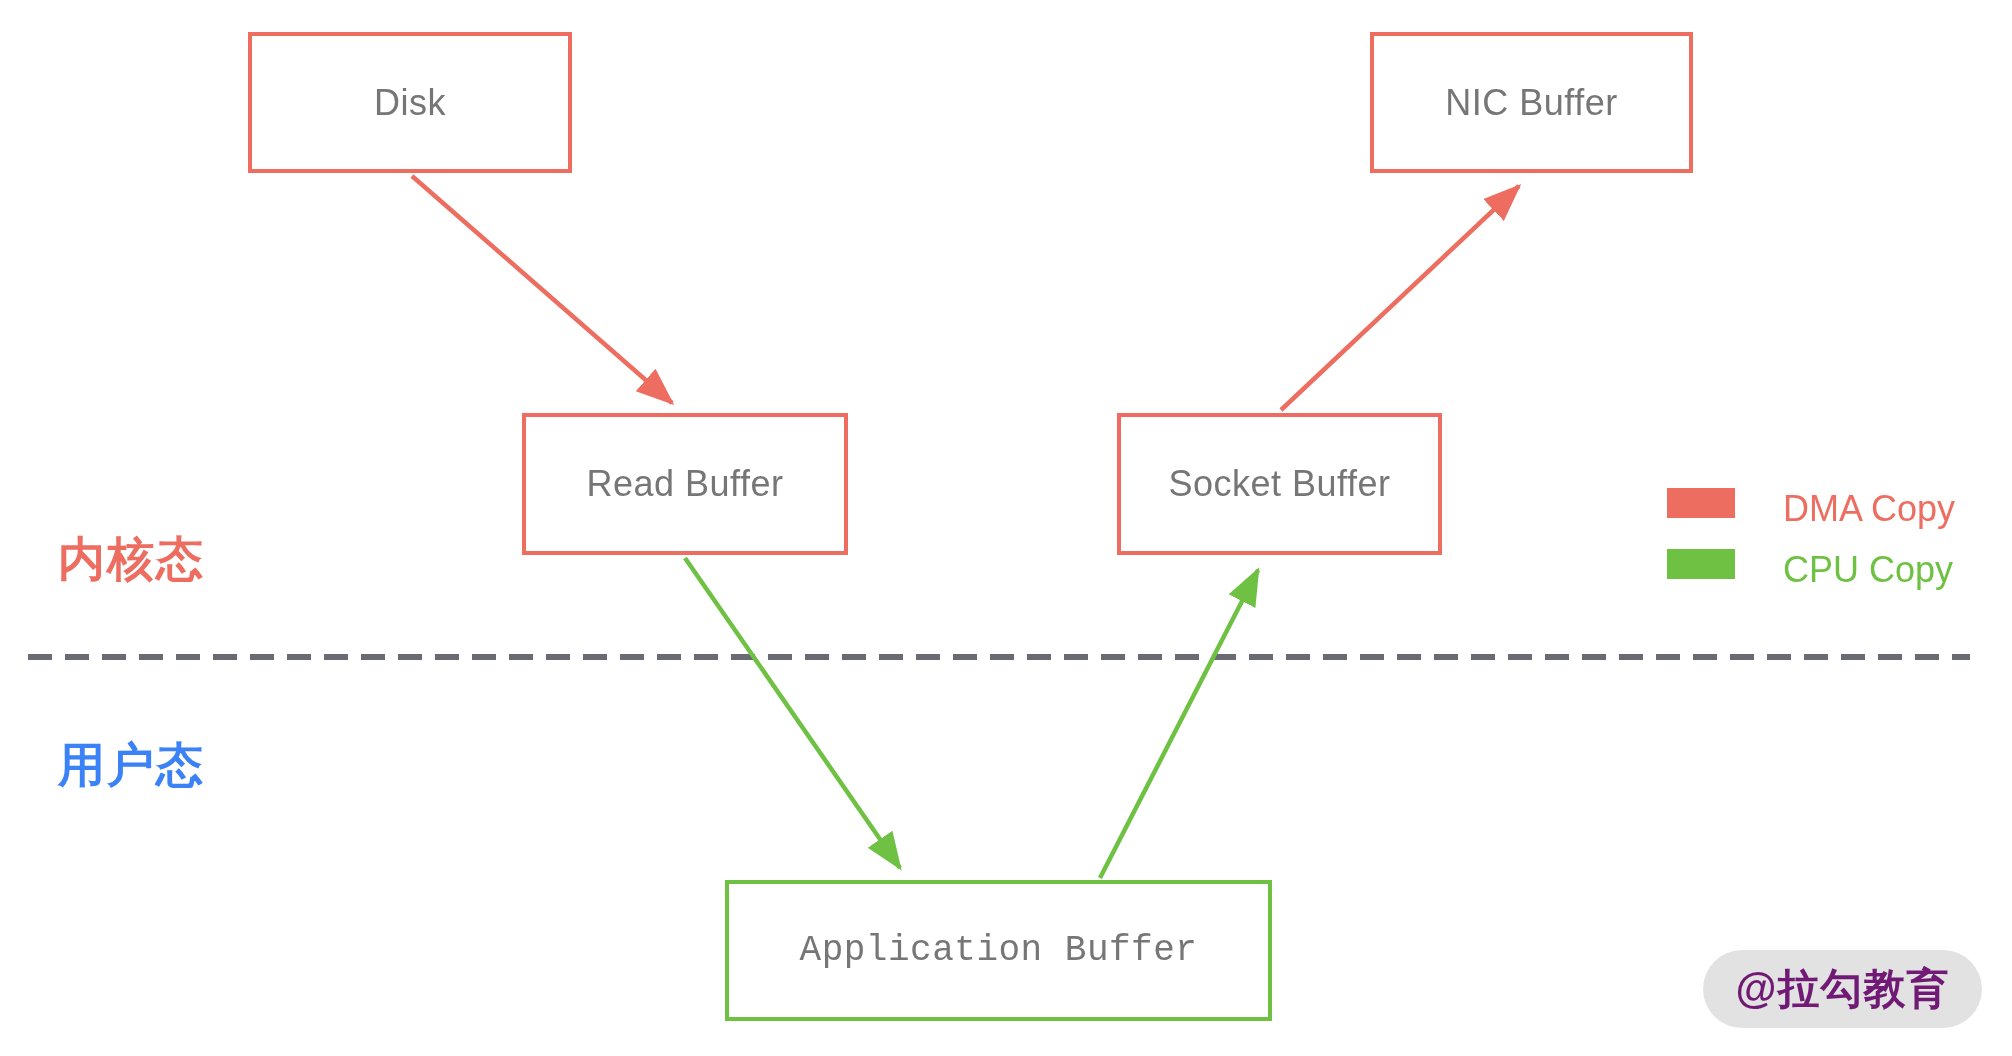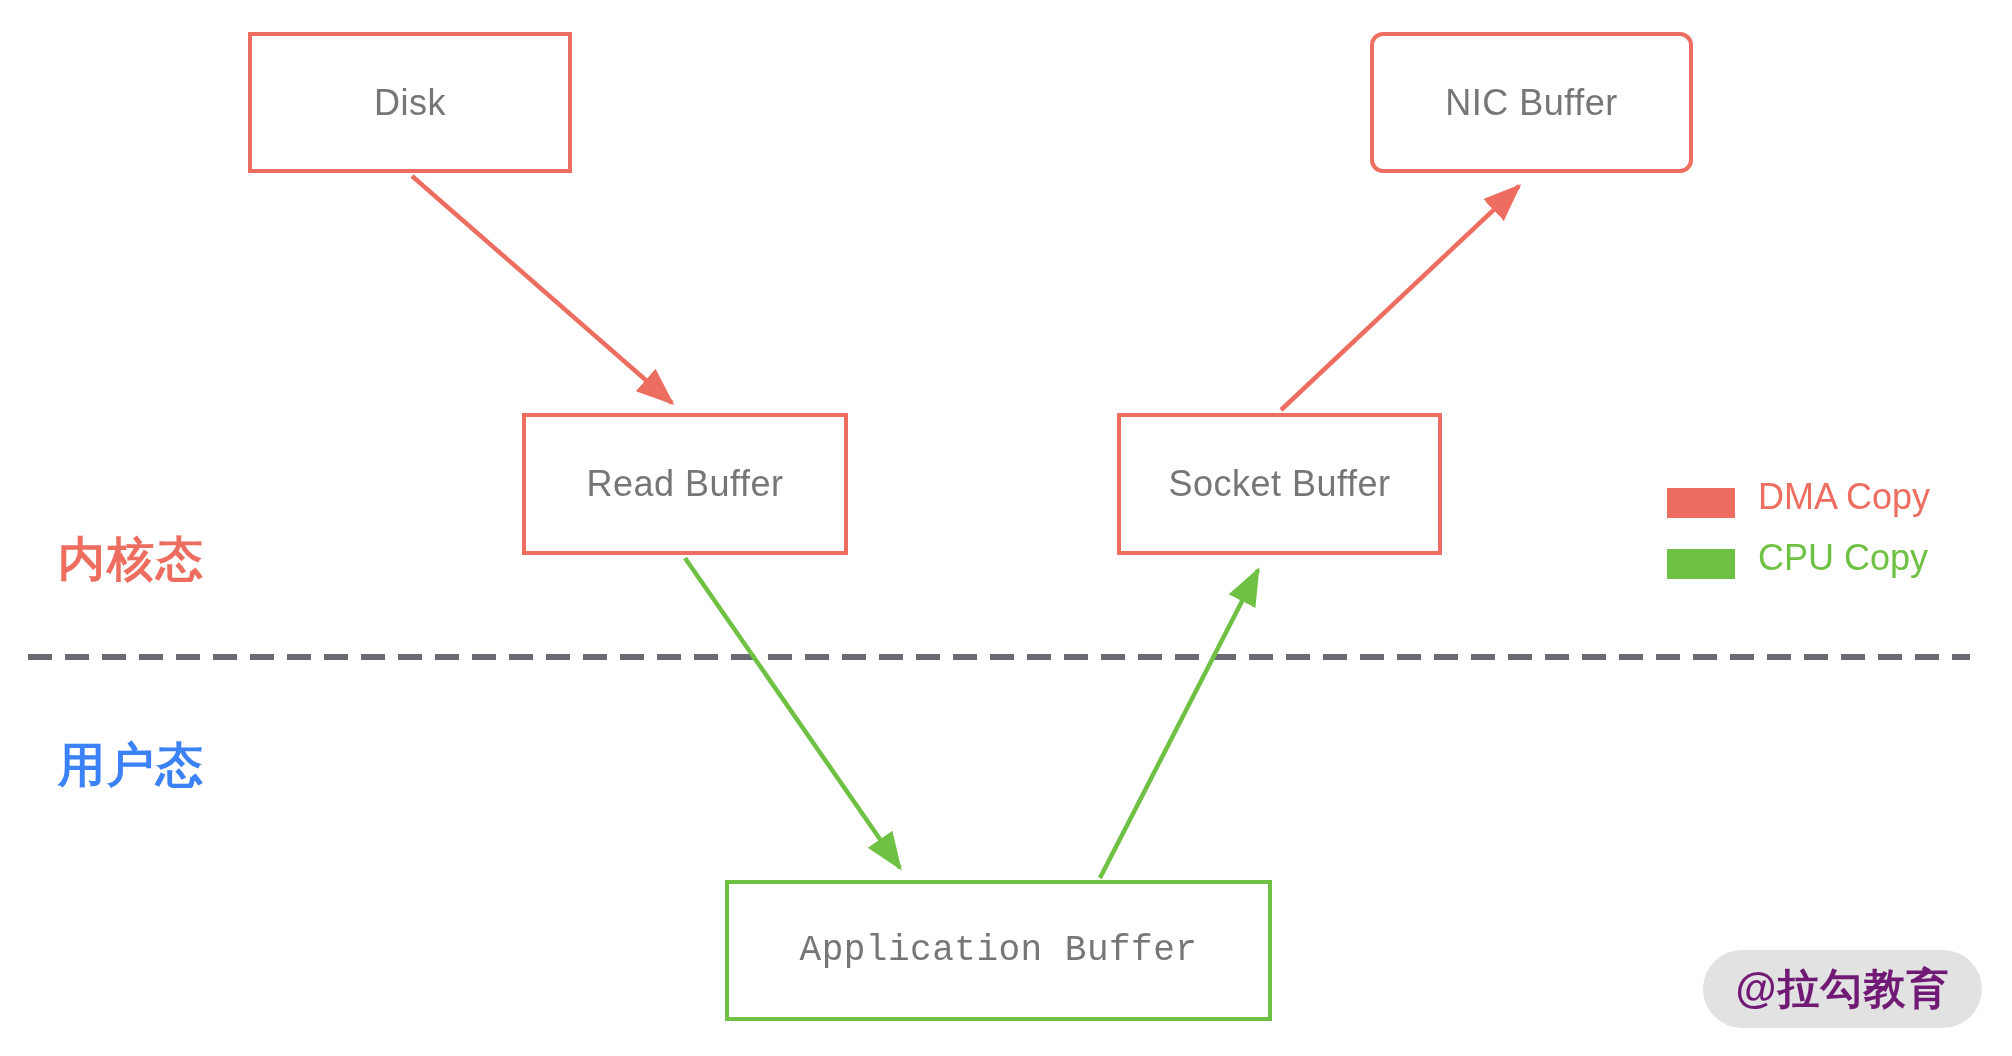--- a/index.html
+++ b/index.html
@@ -29,21 +29,21 @@
     justify-content: center;
     font-size: 36px;
     color: #767676;
     letter-spacing: 0.5px;
     box-sizing: border-box;
   }
   .node.dma-border { border: 4px solid #ED6E60; }
   .node.cpu-border { border: 4px solid #6FC144; }
 
   .node-disk        { left: 248px;  top: 32px;  width: 324px; height: 141px; }
-  .node-nic         { left: 1370px; top: 32px;  width: 323px; height: 141px; border-radius: 13px; }
+  .node-nic         { left: 1370px; top: 32px;  width: 323px; height: 141px; }
   .node-read        { left: 522px;  top: 413px; width: 326px; height: 142px; }
   .node-socket      { left: 1117px; top: 413px; width: 325px; height: 142px; }
   .node-application { left: 725px;  top: 880px; width: 547px; height: 141px; font-family: Liberation Mono, monospace; }
 
   .zone-label {
     position: absolute;
     left: 58px;
     font-size: 47px;
     font-weight: 600;
     letter-spacing: 2px;
@@ -51,24 +51,25 @@
   .zone-label.kernel { top: 528px; color: #ED6E60; }
   .zone-label.user   { top: 734px; color: #3b82f6; }
 
   .legend {
     position: absolute;
     left: 1667px;
     top: 488px;
   }
   .legend-row {
     display: flex;
-    align-items: flex-end;
+    align-items: flex-start;
     height: 30px;
     margin-bottom: 31px;
     white-space: nowrap;
+    gap: 25px;
   }
   .legend-swatch {
     width: 68px;
     height: 30px;
     margin-right: 23px;
     flex: 0 0 auto;
   }
   .legend-swatch.dma { background: #ED6E60; }
   .legend-swatch.cpu { background: #6FC144; }
   .legend-label {

